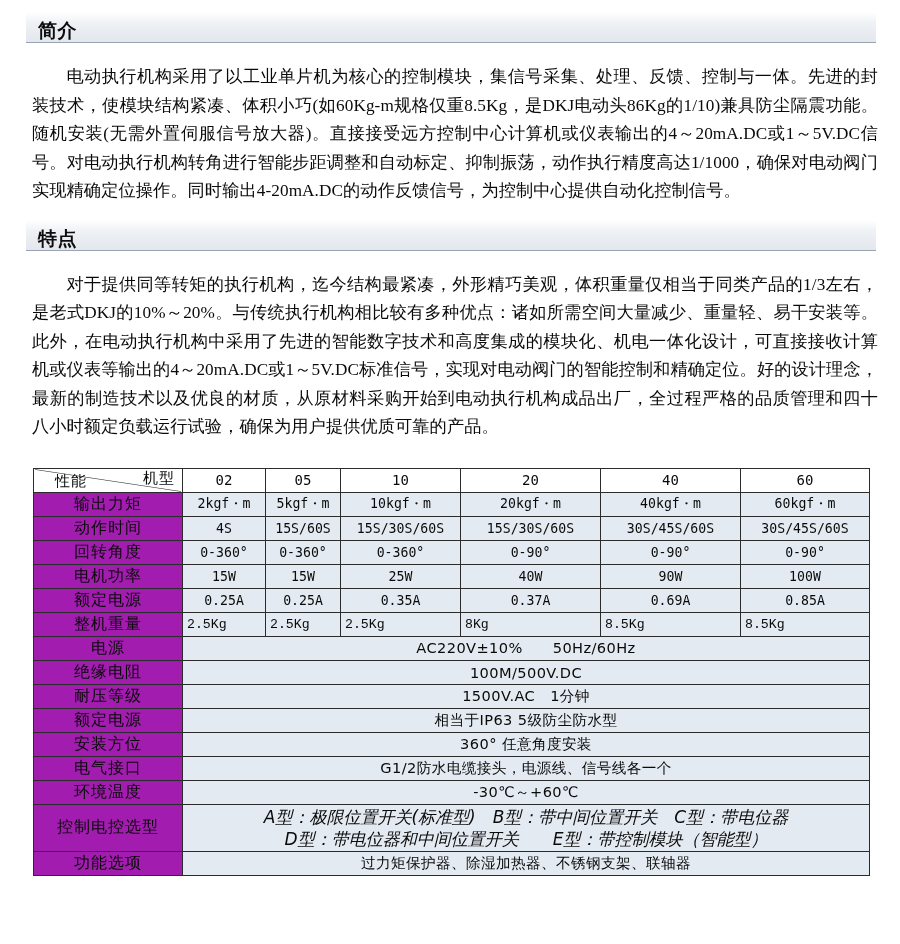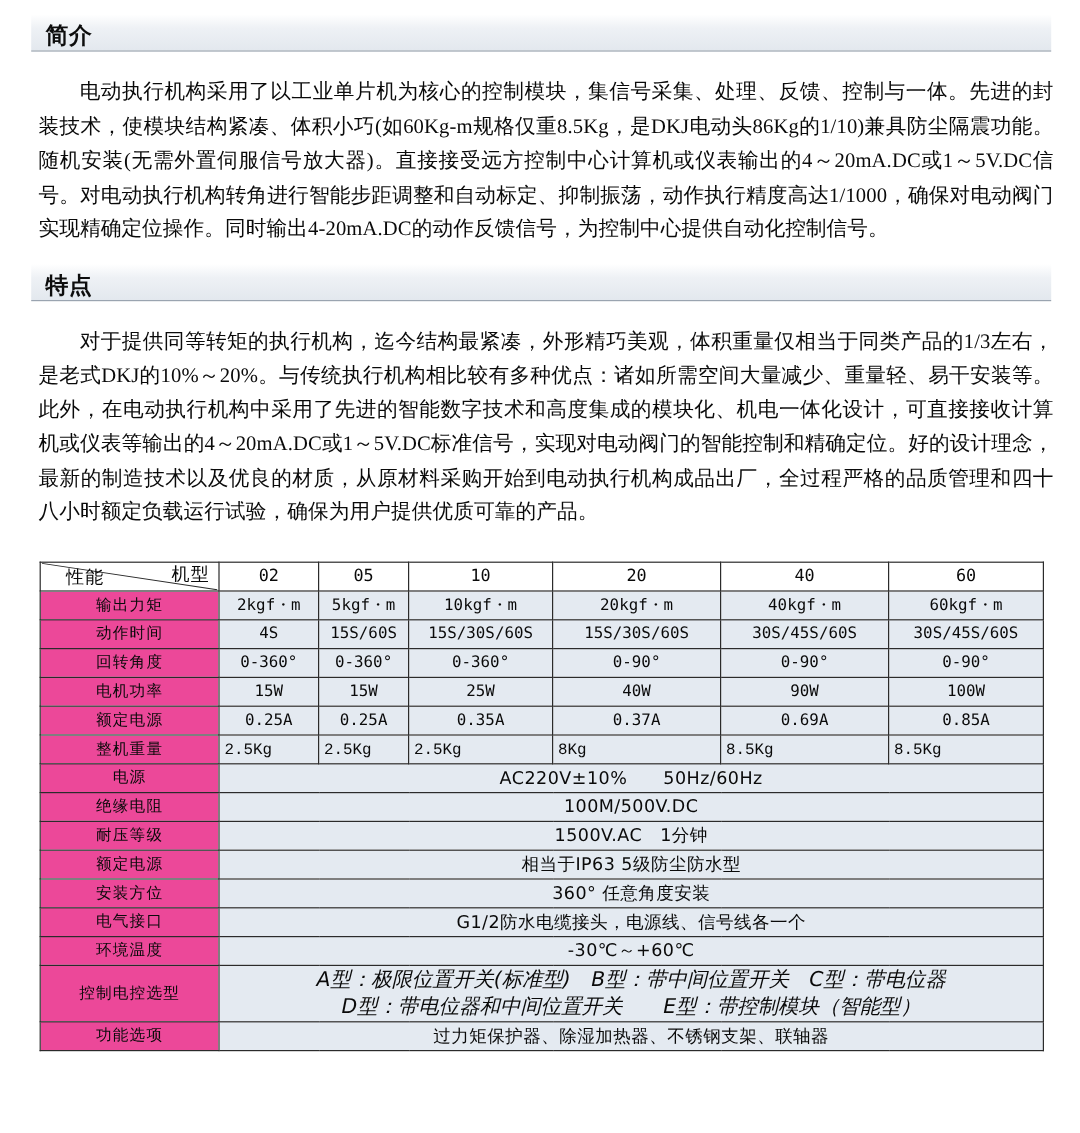--- a/index.html
+++ b/index.html
@@ -76,23 +76,23 @@
     padding: 1px 3px;
     text-align: center;
     vertical-align: middle;
     height: 21px;
     background: #e4eaf1;
     white-space: nowrap;
     overflow: hidden;
   }
   
   table.spec td.lbl {
-    background: #ec4899;
-    font-family: "DejaVu Sans", "Liberation Sans", sans-serif;
-    font-size: 13px;
+    background: #a21caf;
+    font-family: "DejaVu Sans", "Liberation Sans", sans-serif;
+    font-size: 16px;
     letter-spacing: 1px;
   }
   table.spec td.left { text-align: left; padding-left: 4px; font-family: Liberation Mono, monospace; }
 
   
   td.corner {
     background: #ffffff !important;
     position: relative;
     height: 44px;
     padding: 0;

